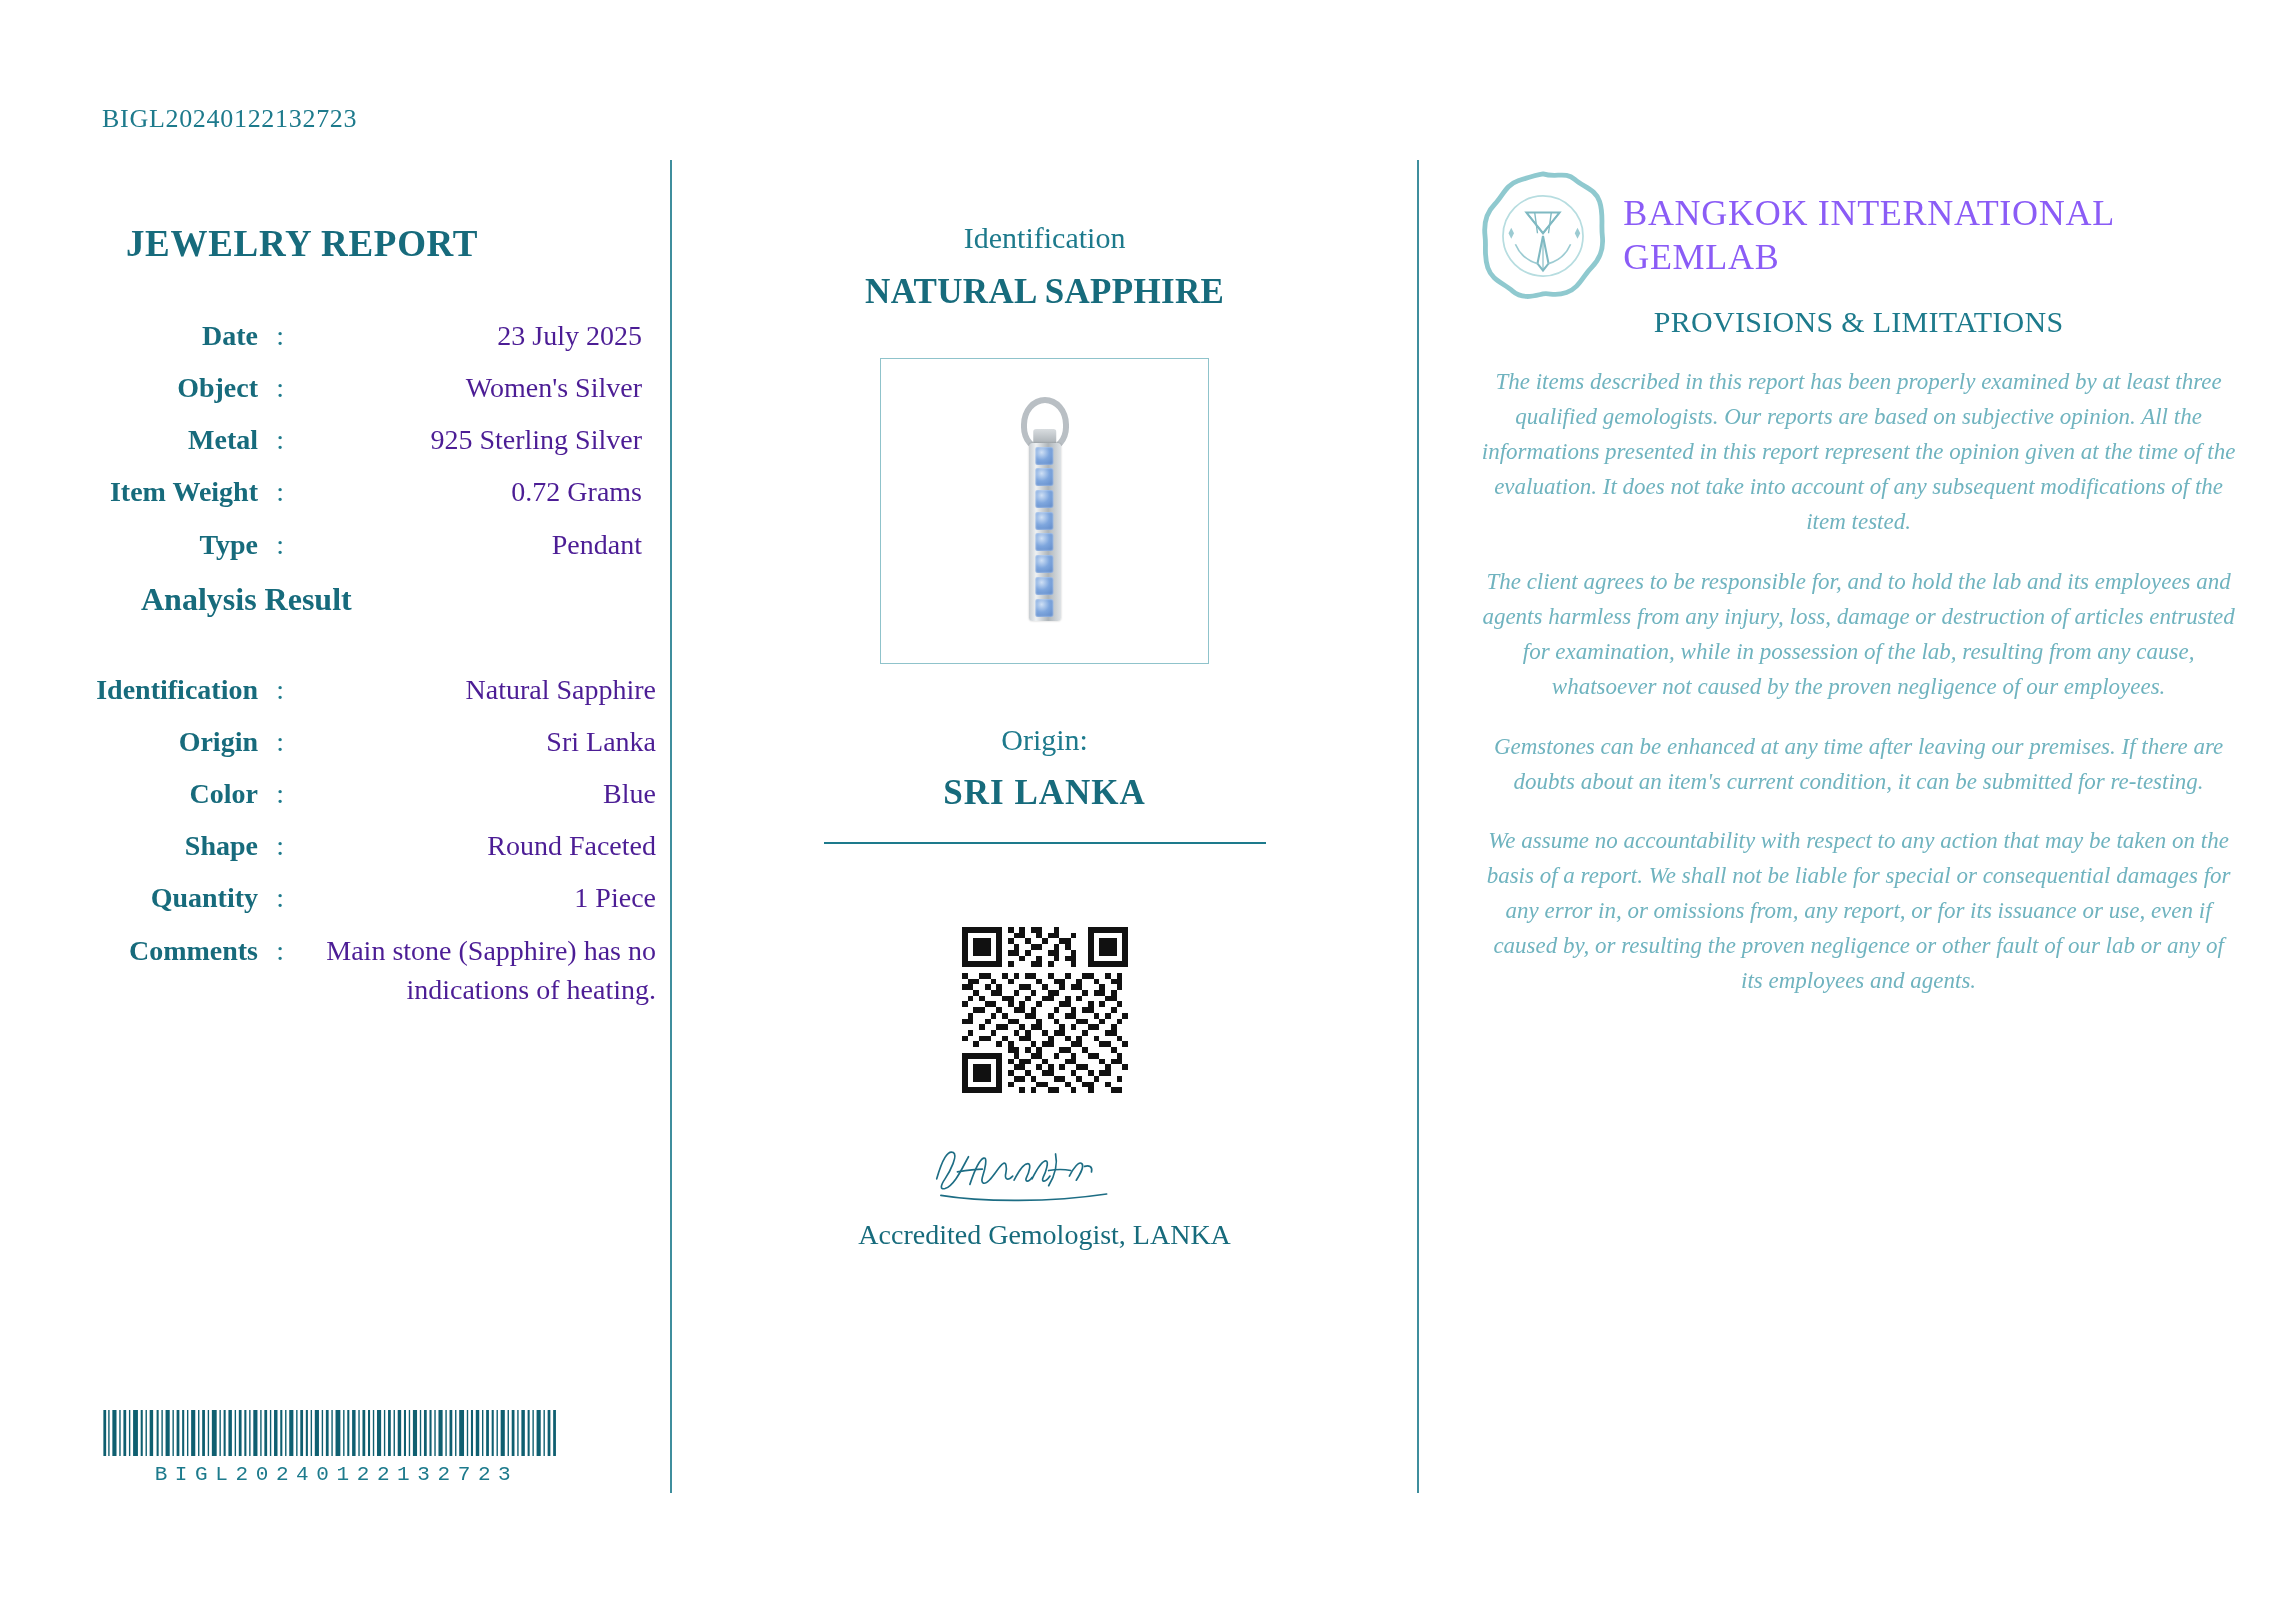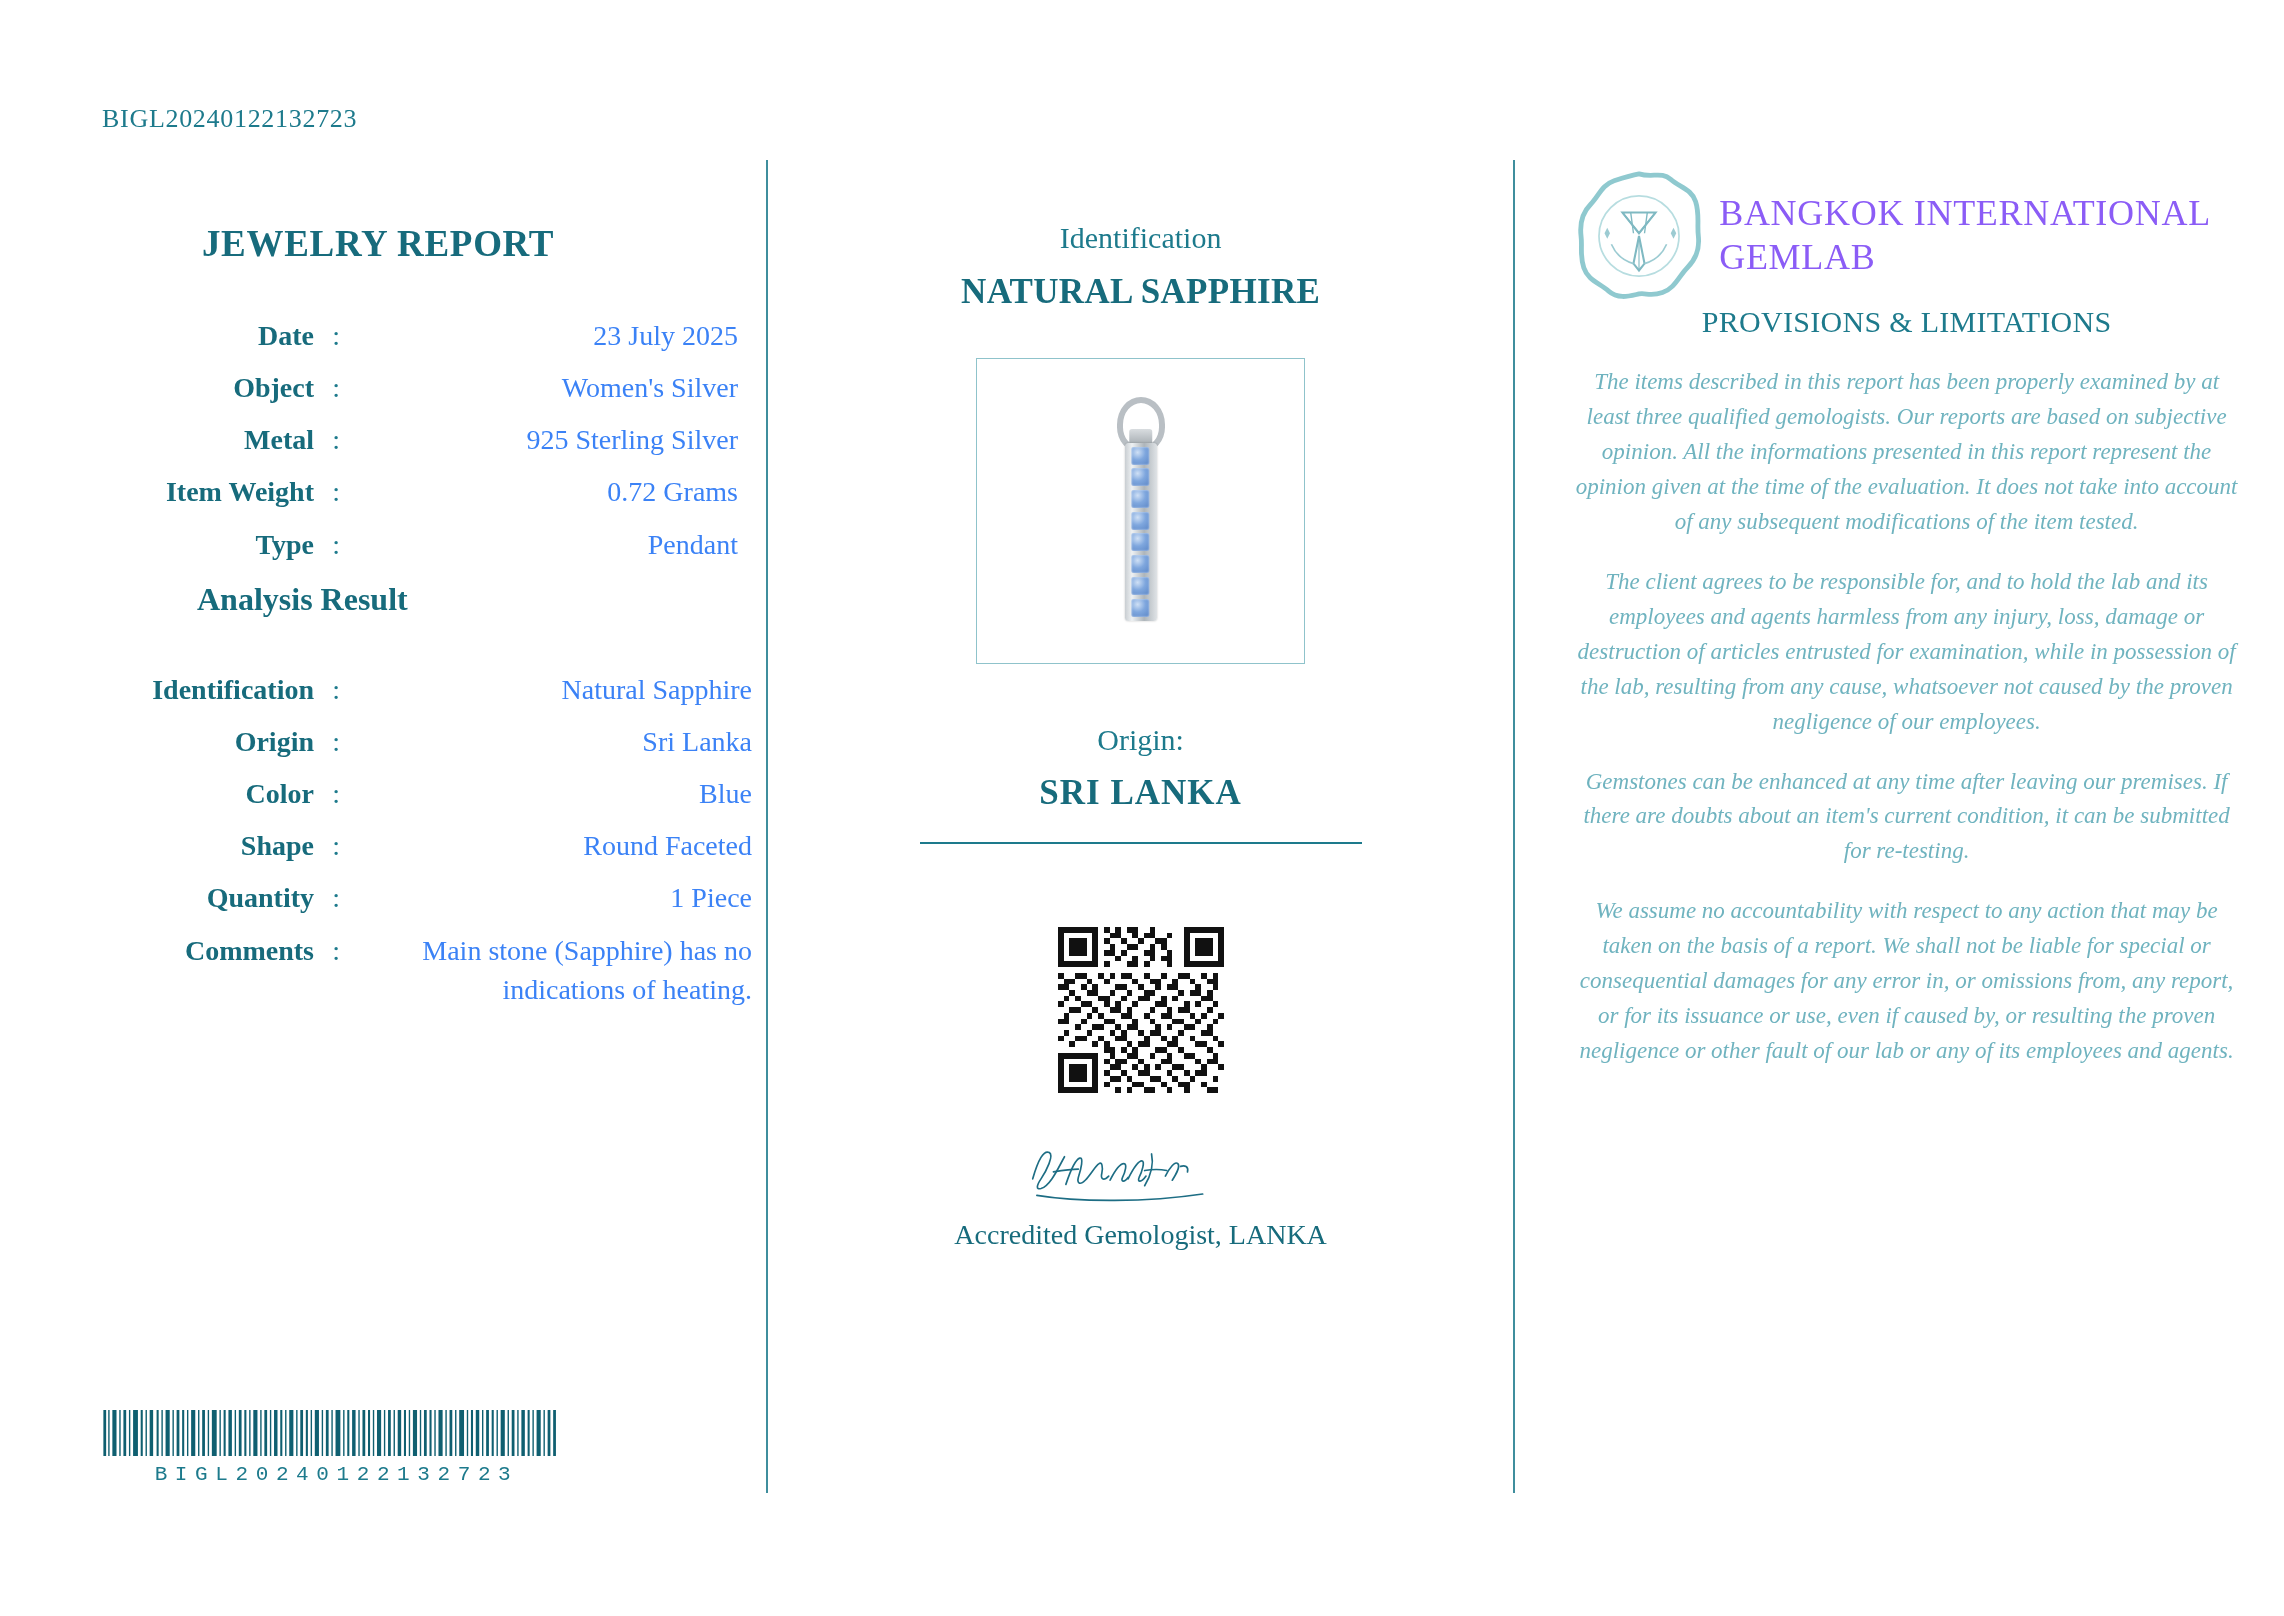--- a/index.html
+++ b/index.html
@@ -33,23 +33,23 @@
   .columns {
     position: absolute;
     left: 0;
     right: 0;
     top: 160px;
     bottom: 124px;
     display: flex;
     flex-direction: row;
   }
   .col-left {
-    width: 766px;
+    width: 670px;
     position: relative;
-    padding-left: 100px;
+    padding-left: 44px;
     box-sizing: border-box;
   }
   .divider {
     width: 2.1px;
     background: #1d7a8c;
     opacity: 0.85;
     margin: 0 0 0 0;
     align-self: stretch;
   }
   .col-mid {
@@ -94,21 +94,21 @@
     font-weight: bold;
     color: #176b7c;
     font-size: 28px;
   }
   .field-colon {
     width: 26px;
     color: #1d7a8c;
   }
   .field-value {
     flex: 1;
-    color: #3b82f6;
+    color: #4c1d95;
     font-size: 28px;
   }
   .analysis-title {
     font-size: 32px;
     font-weight: bold;
     color: #176b7c;
     margin: 16.6px 0 0 0;
     padding-left: 97px;
   }
   .analysis-table {

